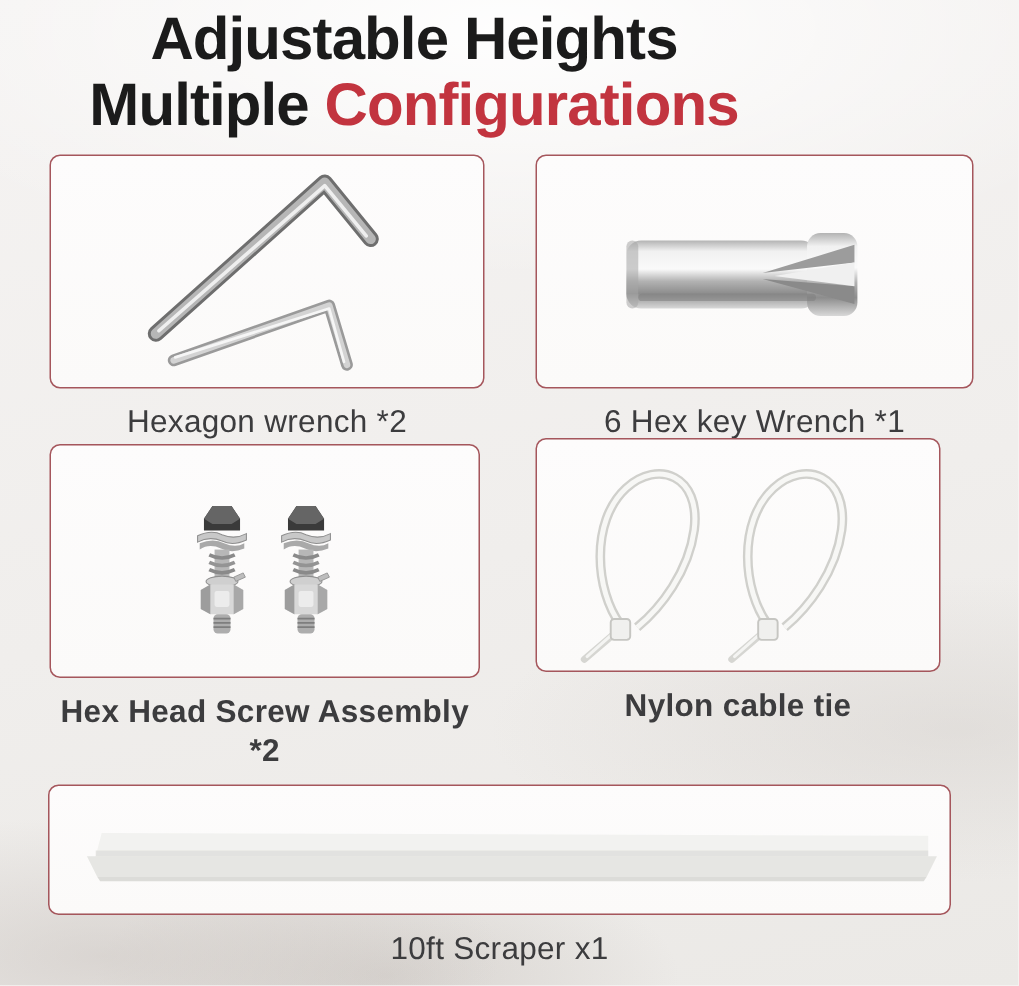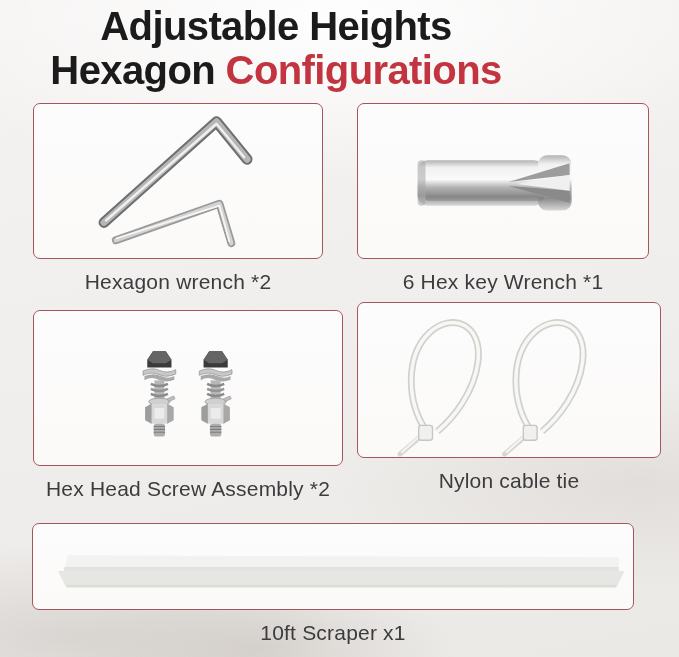--- a/index.html
+++ b/index.html
@@ -25,35 +25,35 @@
     background:linear-gradient(180deg,#fdfcfc 0%,#fbfaf9 100%);
     border:1.6px solid #a5565c;border-radius:7px;
     position:relative;overflow:hidden;box-sizing:border-box;
   }
   .card .caption{
     margin-top:10px;font-size:21px;line-height:26px;color:#3c3c3e;letter-spacing:0.2px;
   }
 
   .c1{left:33px;top:103px;width:290px;}
   .c2{left:357px;top:103px;width:292px;}
-  .c3{left:33px;top:310px;width:310px;}
-  .c4{left:357px;top:302px;width:304px;}
+  .c3{left:33px;top:296px;width:287px;font-weight:bold;}
+  .c4{left:357px;top:292px;width:270px;font-weight:bold;}
   .c5{left:32px;top:523px;width:602px;}
   .c1 .box,.c2 .box,.c3 .box,.c4 .box{width:100%;height:156px;}
   .c5 .box{width:100%;height:87px;}
   .box svg{position:absolute;left:0;top:0;width:100%;height:100%;}
 </style>
 </head>
 <body>
 
 <div class="stage">
 
   <div class="title">
     <div>Adjustable Heights</div>
-    <div><span>Hexagon </span><span class="red">Configurations</span></div>
+    <div><span>Multiple </span><span class="red">Configurations</span></div>
   </div>
 
   <div class="card c1">
     <div class="box">
       <svg viewBox="0 0 290 156">
         <g fill="none" stroke-linecap="round" stroke-linejoin="round">
           <path d="M70,120 L184,18 L215,56" stroke="#6e6e6e" stroke-width="11"></path>
           <path d="M70,120 L184,18 L215,56" stroke="#b6b6b6" stroke-width="7"></path>
           <path d="M72,118 L184,20 L212,54" stroke="#efefef" stroke-width="2.4"></path>
           <path d="M82,138 L187,101 L199,141" stroke="#9a9a9a" stroke-width="8"></path>

